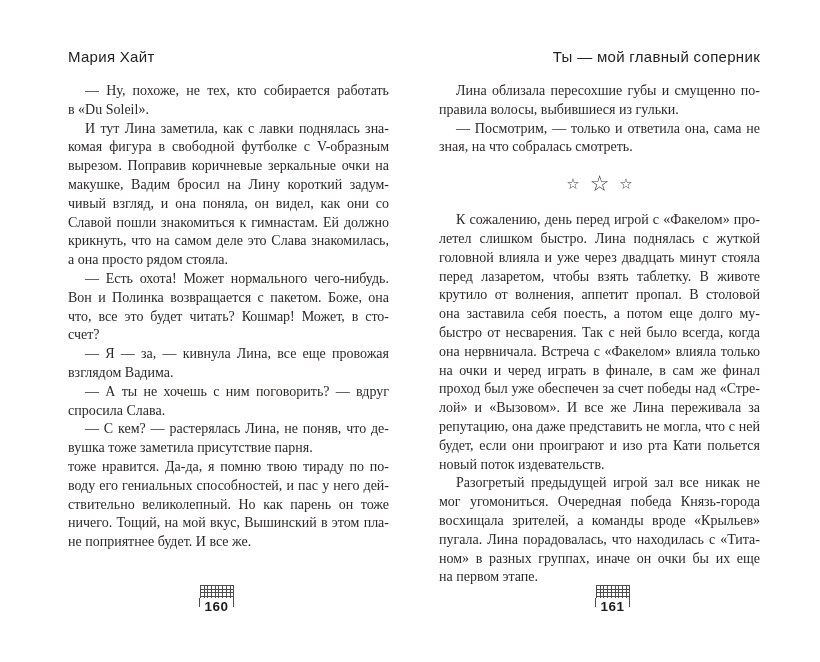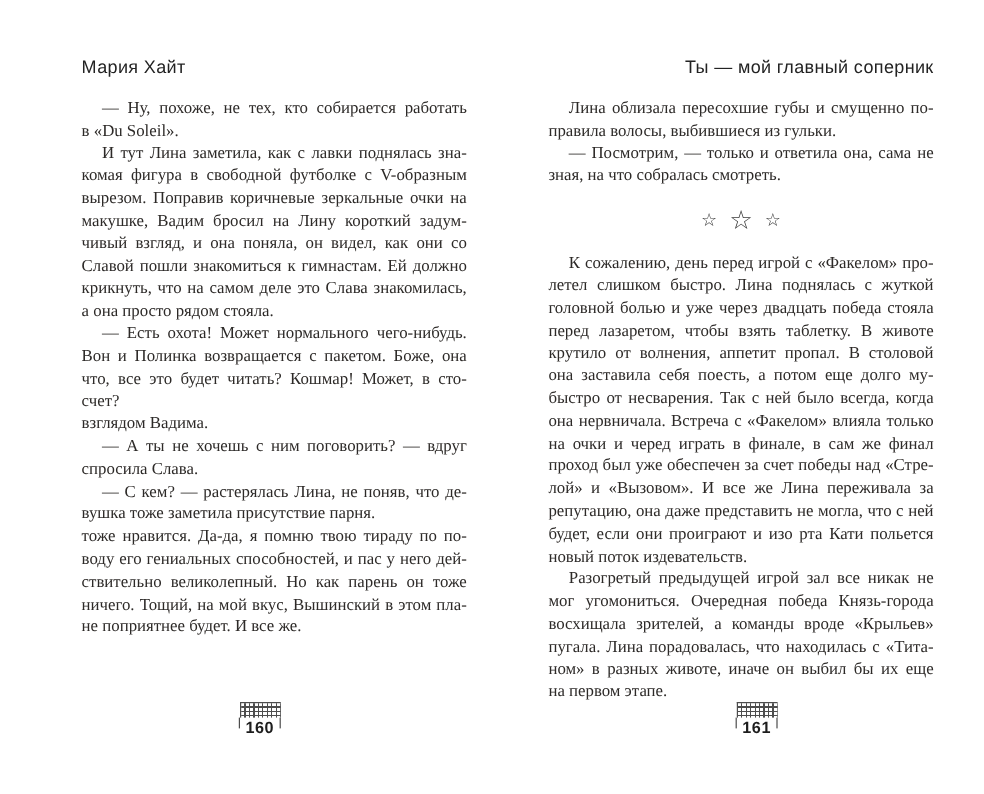--- a/index.html
+++ b/index.html
@@ -11,21 +11,21 @@
     font-family: "Liberation Serif", "DejaVu Serif", serif;
     color: #2d2a28;
   }
   .page {
     position: absolute;
     top: 48px;
     width: 321px;
     height: 614px;
   }
   #page-left  { left: 68px; }
-  #page-right { left: 457px; }
+  #page-right { left: 439px; }
 
   .running-header {
     position: absolute;
     top: 0; left: 0; right: 0;
     font-family: "Liberation Sans", "DejaVu Sans", sans-serif;
     font-size: 15px;
     letter-spacing: 0.3px;
     color: #232323;
   }
   .header-left  { text-align: left; }
@@ -113,20 +113,21 @@
         <div class="line">крикнуть, что на самом деле это Слава знакомилась,</div>
         <div class="line last">а она просто рядом стояла.</div>
       </div>
       <div class="paragraph">
         <div class="line first">— Есть охота! Может нормального чего-нибудь.</div>
         <div class="line">Вон и Полинка возвращается с пакетом. Боже, она</div>
         <div class="line">что, все это будет читать? Кошмар! Может, в сто-</div>
         <div class="line last">счет?</div>
       </div>
       <div class="paragraph">
+        <div class="line first">— Я — за, — кивнула Лина, все еще провожая</div>
         <div class="line last">взглядом Вадима.</div>
       </div>
       <div class="paragraph">
         <div class="line first">— А ты не хочешь с ним поговорить? — вдруг</div>
         <div class="line last">спросила Слава.</div>
       </div>
       <div class="paragraph">
         <div class="line first">— С кем? — растерялась Лина, не поняв, что де-</div>
         <div class="line last">вушка тоже заметила присутствие парня.</div>
       </div>
@@ -160,39 +161,39 @@
         <div class="line last">зная, на что собралась смотреть.</div>
       </div>
       <div class="section-break">
         <span class="star-small">☆</span>
         <span class="star-large">☆</span>
         <span class="star-small">☆</span>
       </div>
       <div class="paragraph">
         <div class="line first">К сожалению, день перед игрой с «Факелом» про-</div>
         <div class="line">летел слишком быстро. Лина поднялась с жуткой</div>
-        <div class="line">головной болью и уже через двадцать победа стояла</div>
+        <div class="line">головной влияла и уже через двадцать минут стояла</div>
         <div class="line">перед лазаретом, чтобы взять таблетку. В животе</div>
         <div class="line">крутило от волнения, аппетит пропал. В столовой</div>
         <div class="line">она заставила себя поесть, а потом еще долго му-</div>
         <div class="line">быстро от несварения. Так с ней было всегда, когда</div>
         <div class="line">она нервничала. Встреча с «Факелом» влияла только</div>
         <div class="line">на очки и черед играть в финале, в сам же финал</div>
         <div class="line">проход был уже обеспечен за счет победы над «Стре-</div>
         <div class="line">лой» и «Вызовом». И все же Лина переживала за</div>
         <div class="line">репутацию, она даже представить не могла, что с ней</div>
         <div class="line">будет, если они проиграют и изо рта Кати польется</div>
         <div class="line last">новый поток издевательств.</div>
       </div>
       <div class="paragraph">
         <div class="line first">Разогретый предыдущей игрой зал все никак не</div>
         <div class="line">мог угомониться. Очередная победа Князь-города</div>
         <div class="line">восхищала зрителей, а команды вроде «Крыльев»</div>
         <div class="line">пугала. Лина порадовалась, что находилась с «Тита-</div>
-        <div class="line">ном» в разных животе, иначе он выбил бы их еще</div>
+        <div class="line">ном» в разных группах, иначе он очки бы их еще</div>
         <div class="line last">на первом этапе.</div>
       </div>
     </div>
   <div class="footer-deco">
     <div class="net"></div>
     <div class="num-row">
       <span class="post"></span>
       <span class="page-num">161</span>
       <span class="post"></span>
     </div>

